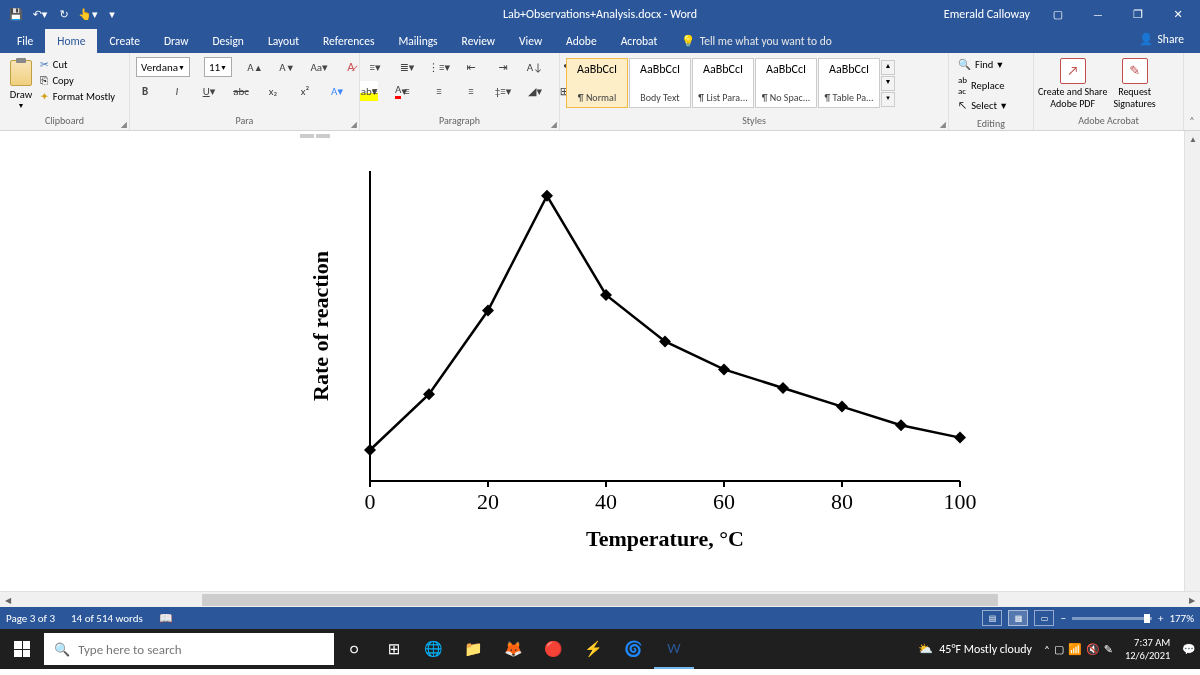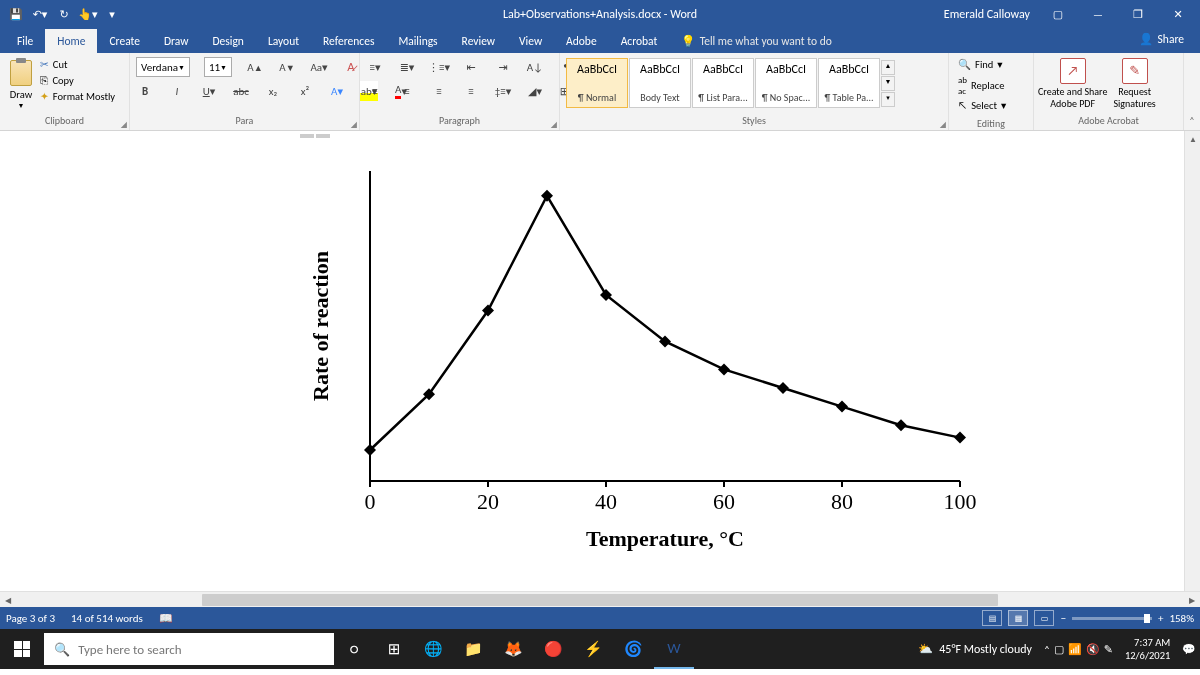--- a/index.html
+++ b/index.html
@@ -360,21 +360,21 @@
   </div>
   <div class="status-right">
     <div class="view-btn">▤</div>
     <div class="view-btn" style="background:rgba(255,255,255,.2)">▦</div>
     <div class="view-btn">▭</div>
     <span>−</span>
     <div class="zoom-slider">
         <div class="zoom-thumb"></div>
       </div>
     <span>+</span>
-    <span>158%</span>
+    <span>177%</span>
   </div>
 </div>
 
 <div class="taskbar">
   <div class="start-btn">
       <div class="win-logo">
         <span></span>
         <span></span>
         <span></span>
         <span></span>

